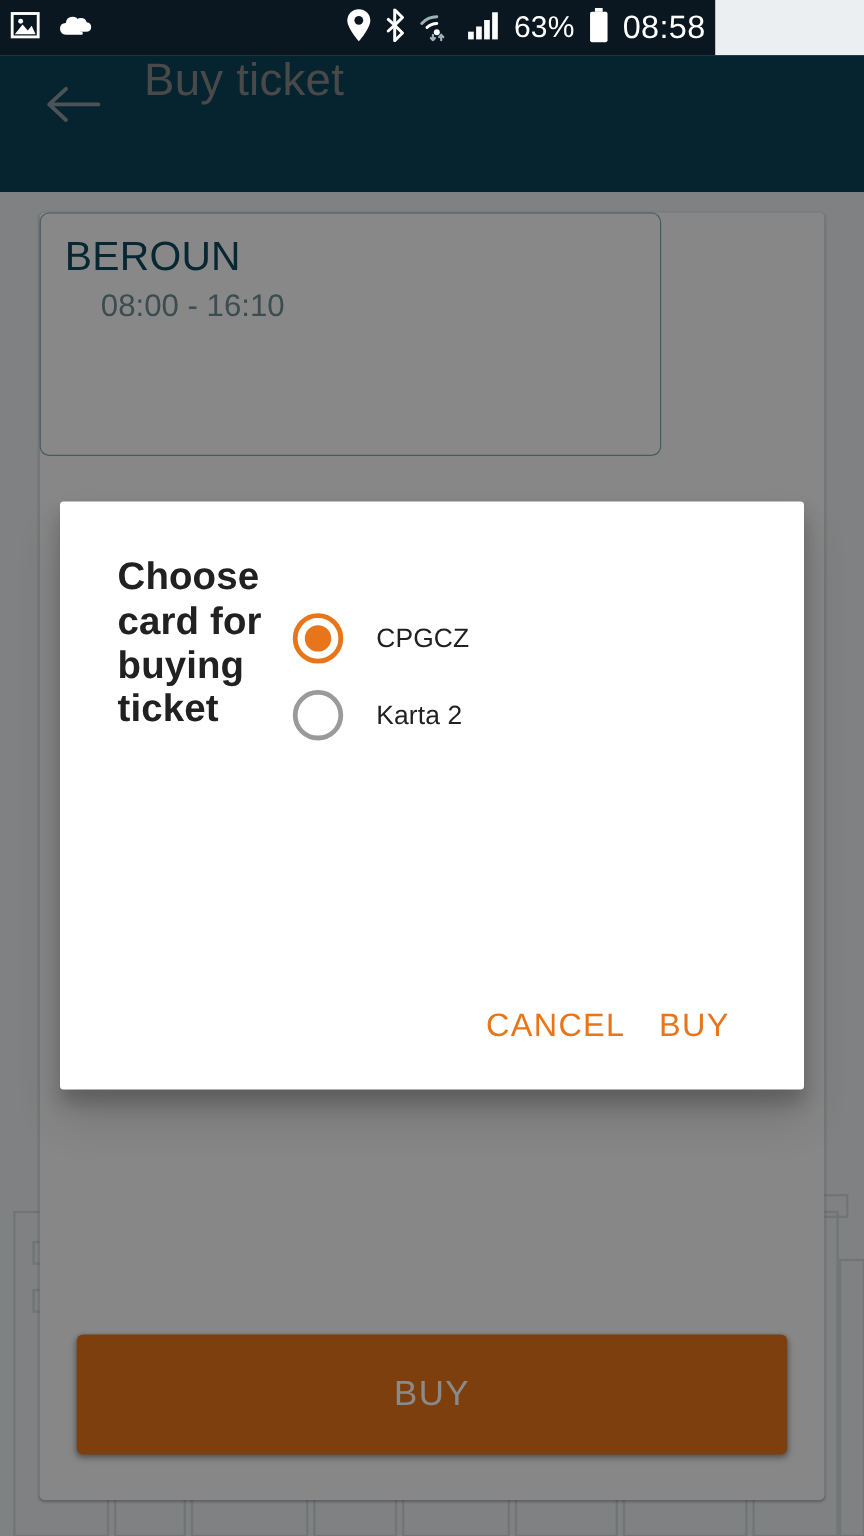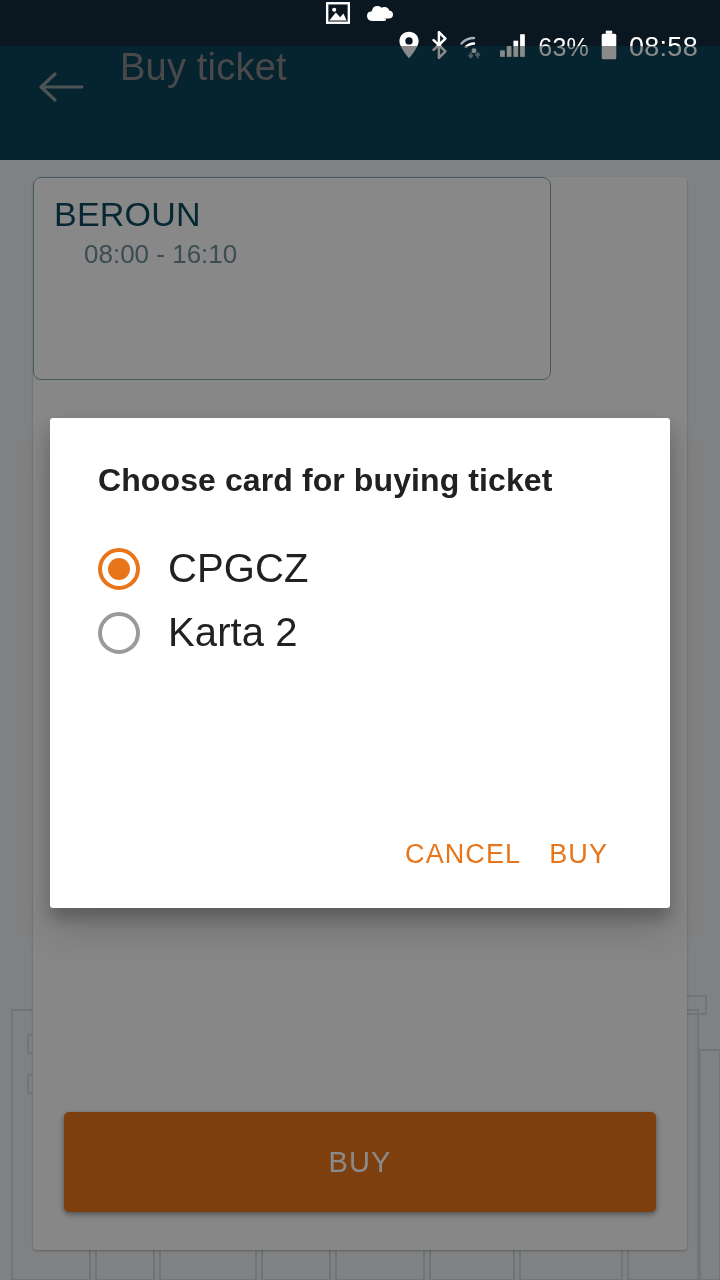--- a/index.html
+++ b/index.html
@@ -17,28 +17,27 @@
     width: 720px;
     height: 1280px;
     overflow: hidden;
     background: #eceff1;
   }
 
   
   #status-bar {
     position: absolute;
     top: 0; left: 0;
-    width: 720px;
+    width: 596px;
     height: 46px;
     background: #0a1720;
     display: flex;
     align-items: center;
-    padding: 0 22px;
+    padding: 0 8px;
     z-index: 40;
-    flex-direction: column;
   }
   .status-left {
     display: flex;
     align-items: center;
     gap: 14px;
   }
   .status-right {
     margin-left: auto;
     display: flex;
     align-items: center;
@@ -192,21 +191,21 @@
     position: absolute;
     left: 50px;
     top: 418px;
     width: 620px;
     height: 490px;
     background: #ffffff;
     border-radius: 3px;
     z-index: 60;
     box-shadow: 0 11px 15px rgba(0,0,0,.20), 0 24px 38px rgba(0,0,0,.14);
     display: flex;
-    flex-direction: column;
+    flex-direction: row;
     padding: 44px 48px 0 48px;
   }
   #dialog-title {
     color: #212121;
     font-size: 32px;
     font-weight: 700;
     letter-spacing: .1px;
     line-height: 1.15;
   }
   #dialog-message {
@@ -246,21 +245,21 @@
     height: 22px;
     border-radius: 50%;
     background: transparent;
   }
   .radio-row.checked .radio-dot {
     background: #e8751a;
   }
   .radio-label {
     margin-left: 28px;
     color: #212121;
-    font-size: 40px;
+    font-size: 22px;
     font-weight: 400;
     letter-spacing: .1px;
   }
 
   #dialog-actions {
     margin-top: auto;
     display: flex;
     align-items: center;
     justify-content: flex-end;
     padding-bottom: 26px;

